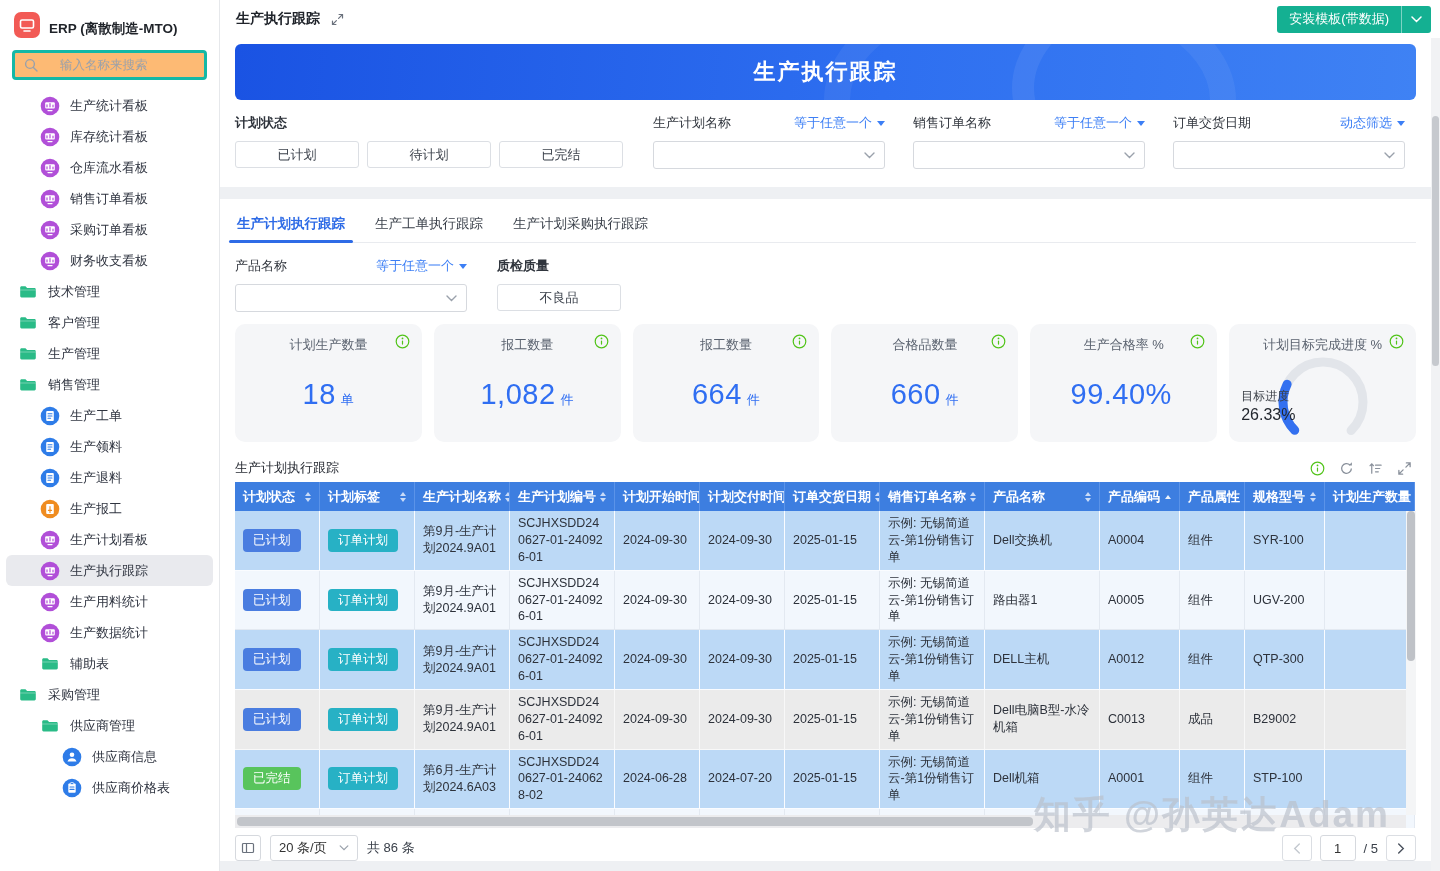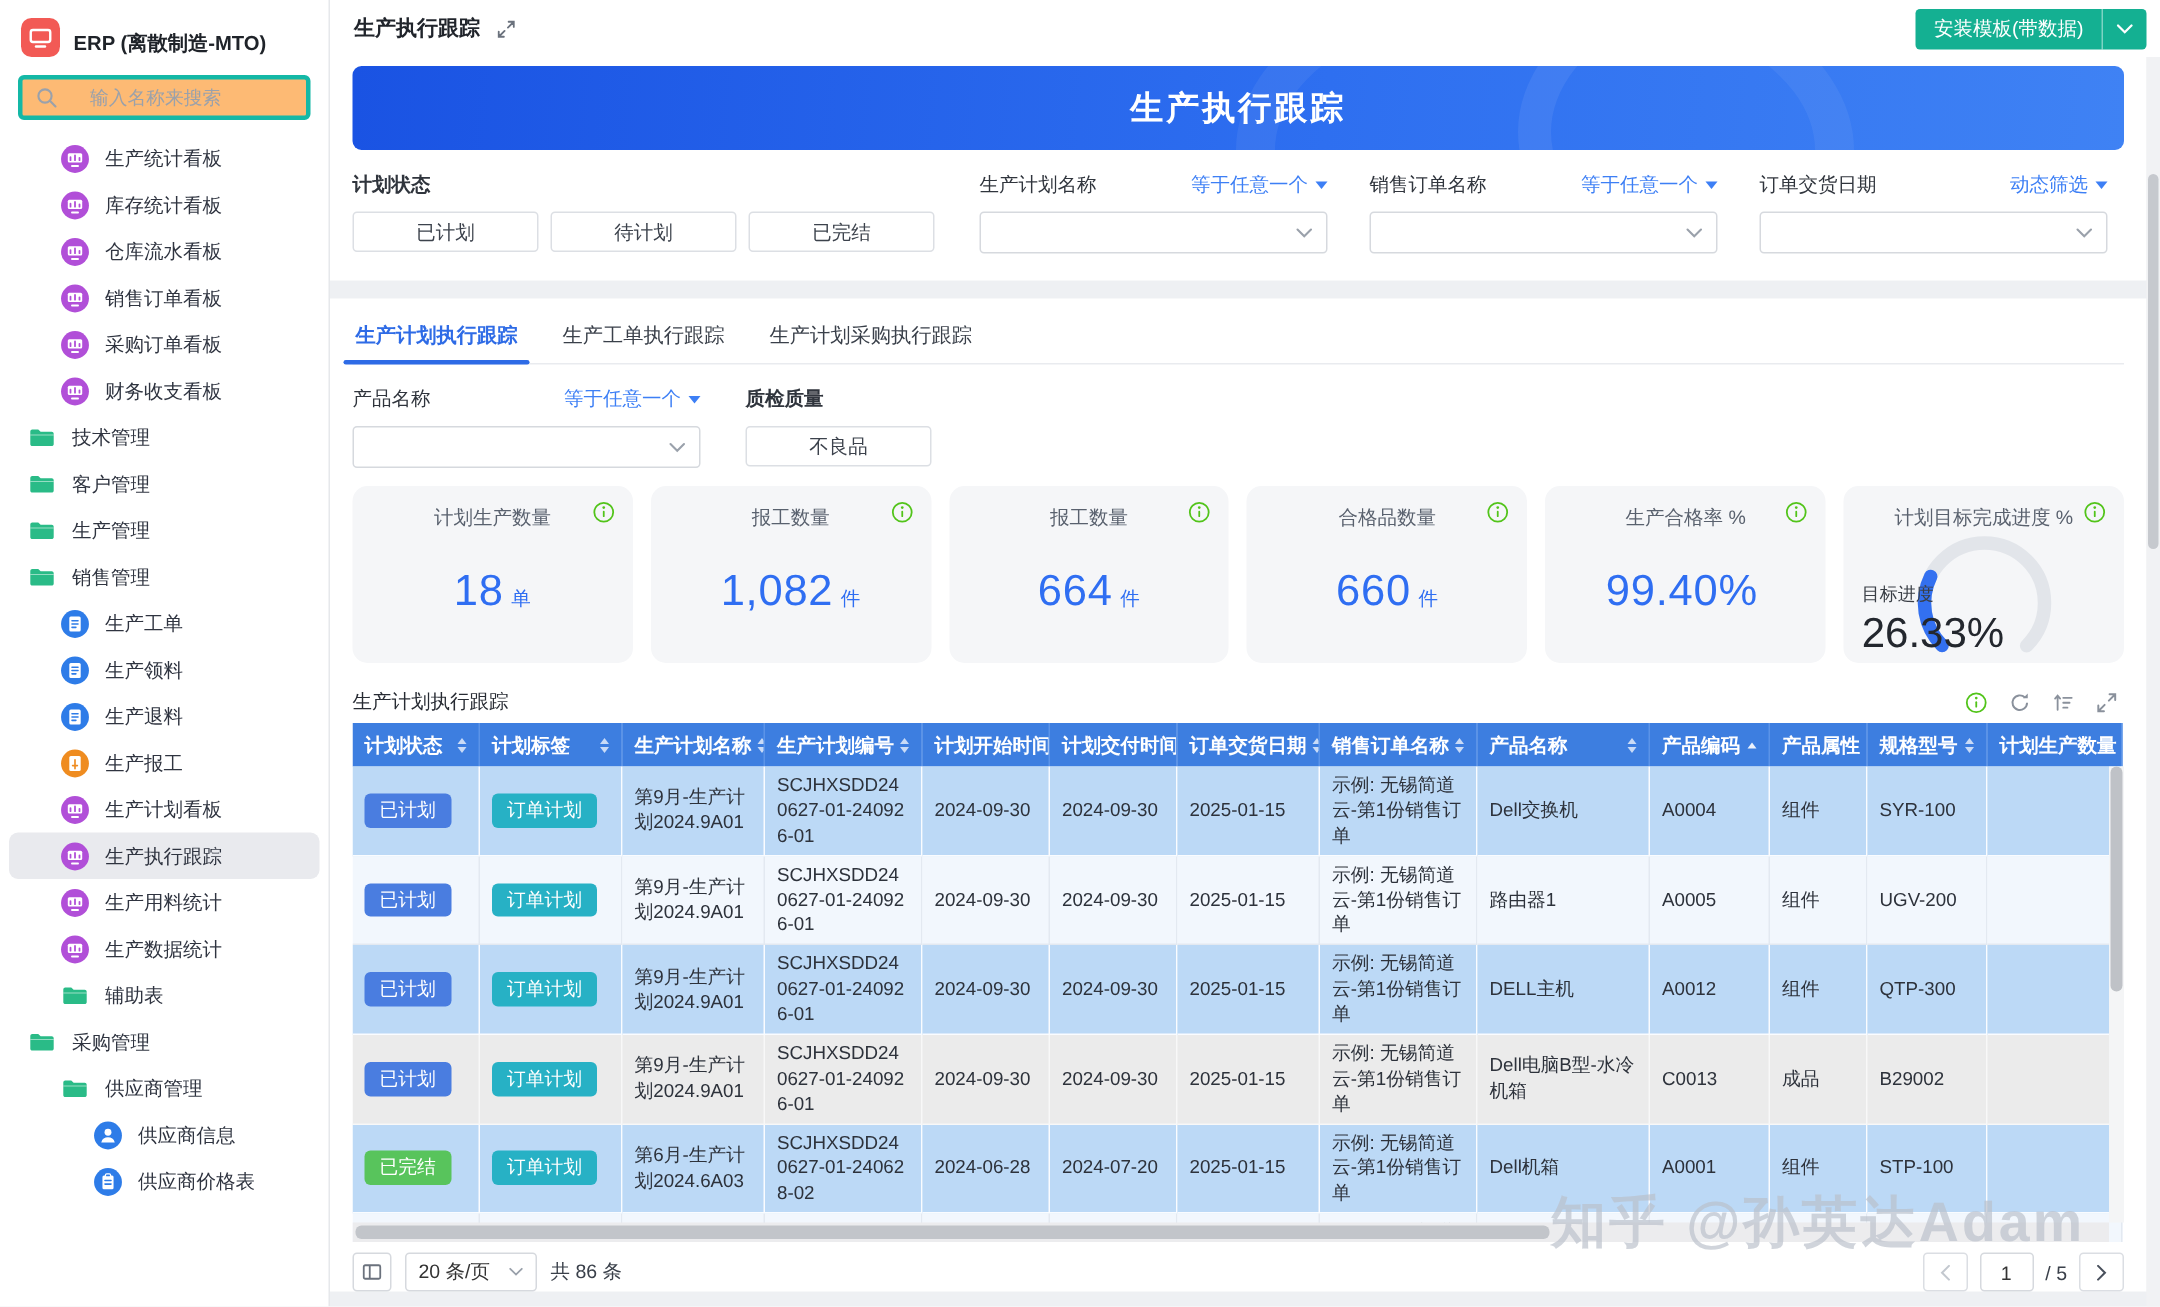--- a/index.html
+++ b/index.html
@@ -58,21 +58,21 @@
 
   .stats { display:flex; gap:12px; margin-top:12px; }
   .stat { flex:1; background:#f5f6f8; border-radius:10px; height:118px; padding:10px 12px; position:relative; overflow:hidden; }
   .stat-title { text-align:center; color:#59616e; font-size:13px; margin-top:2px; }
   .info-ic { position:absolute; top:10px; right:12px; display:flex; cursor:pointer; }
   .stat-val { text-align:center; margin-top:24px; color:#2f6ef2; font-size:29px; letter-spacing:.5px; }
   .stat-unit { font-size:13px; margin-left:5px; }
   .gauge-wrap { position:relative; height:86px; margin-top:-2px; display:flex; justify-content:center; }
   .gauge-txt { position:absolute; top:36px; left:0; right:0; text-align:left; }
   .gauge-label { font-size:12px; color:#3a3f46; }
-  .gauge-value { font-size:28px; color:#23272e; margin-top:1px; }
+  .gauge-value { font-size:16px; color:#23272e; margin-top:1px; }
 
   .table-sec { margin-top:12px; position:relative; }
   .tbl-head { display:flex; justify-content:space-between; align-items:center; height:28px; }
   .tbl-title { font-size:13px; color:#272b33; }
   .tbl-icons { display:flex; gap:14px; align-items:center; padding-right:4px; }
   .tbl-icons span { display:flex; cursor:pointer; }
 
   .tviewport { position:relative; height:346px; overflow:hidden; }
   table { border-collapse:separate; border-spacing:0; table-layout:fixed; width:1180px; }
   th { background:#3d7ee0; color:#fff; font-weight:bold; font-size:13px; height:29px; padding:0 8px; text-align:left; border-right:1px solid #5b93e8; white-space:nowrap; overflow:hidden; }

